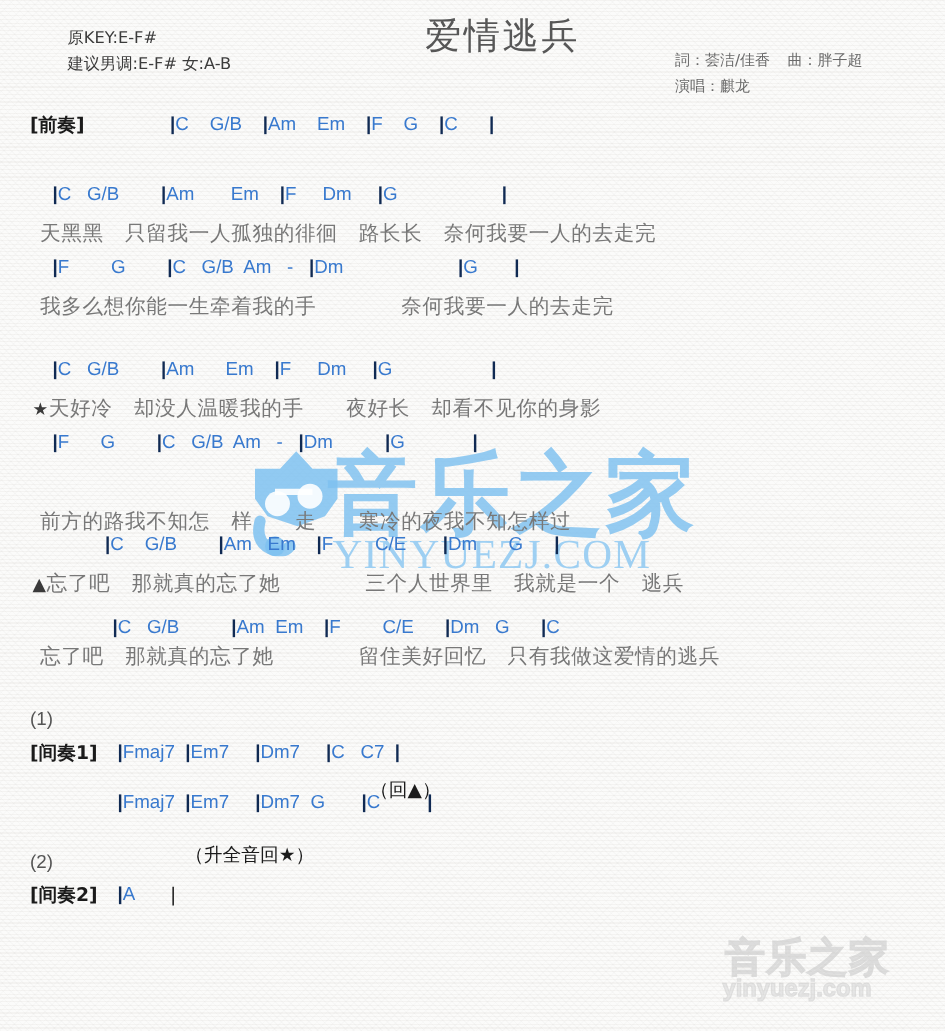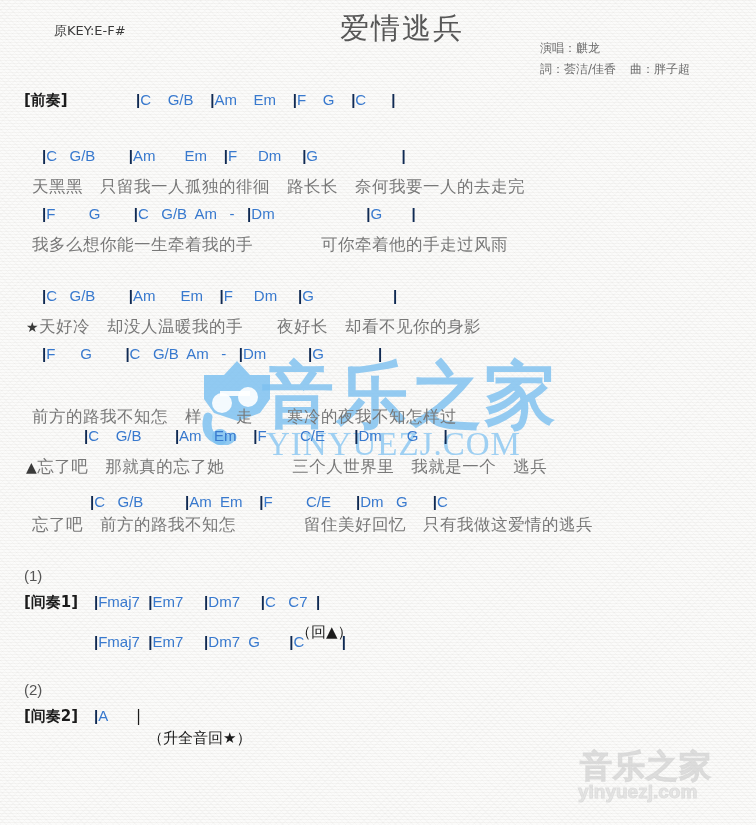--- a/index.html
+++ b/index.html
@@ -208,52 +208,53 @@
 
 <div class="wm-corner">
   <div class="wmc-cn">音乐之家</div>
   <div class="wmc-en">yinyuezj.com</div>
 </div>
 
 <div class="sheet">
 
   <div class="key-block">
     <div>原KEY:E-F#</div>
+    <div>建议男调:E-F# 女:A-B</div>
   </div>
 
   <div class="song-title">爱情逃兵</div>
 
   <div class="credits">
+    <div><span>詞：荟洁/佳香</span><span class="gap"></span><span>曲：胖子超</span></div>
     <div>演唱：麒龙</div>
-    <div><span>詞：荟洁/佳香</span><span class="gap"></span><span>曲：胖子超</span></div>
   </div>
 
   <div class="line seclabel" style="left:24px; top:90px;">[前奏]</div>
   <div class="line chordline" style="left:88px; top:90px;margin-left:48px;"><span class="bar">|</span>C    G/B    <span class="bar">|</span>Am    Em    <span class="bar">|</span>F    G    <span class="bar">|</span>C      <span class="bar">|</span></div>
 
   <div class="line chordline" style="left:42px; top:146px;"><span class="bar">|</span>C   G/B        <span class="bar">|</span>Am       Em    <span class="bar">|</span>F     Dm     <span class="bar">|</span>G                    <span class="bar">|</span></div>
   <div class="line lyricline" style="left:32px; top:176px;">天黑黑　只留我一人孤独的徘徊　路长长　奈何我要一人的去走完</div>
   <div class="line chordline" style="left:42px; top:204px;"><span class="bar">|</span>F        G        <span class="bar">|</span>C   G/B  Am   -   <span class="bar">|</span>Dm                      <span class="bar">|</span>G       <span class="bar">|</span></div>
-  <div class="line lyricline" style="left:32px; top:234px;">我多么想你能一生牵着我的手　　　　可你牵着他的手走过风雨</div>
+  <div class="line lyricline" style="left:32px; top:234px;">我多么想你能一生牵着我的手　　　　奈何我要一人的去走完</div>
 
   <div class="line chordline" style="left:42px; top:286px;"><span class="bar">|</span>C   G/B        <span class="bar">|</span>Am      Em    <span class="bar">|</span>F     Dm     <span class="bar">|</span>G                   <span class="bar">|</span></div>
   <div class="line lyricline" style="left:26px; top:316px;"><span class="mark">★</span>天好冷　却没人温暖我的手　　夜好长　却看不见你的身影</div>
   <div class="line chordline" style="left:42px; top:344px;"><span class="bar">|</span>F      G        <span class="bar">|</span>C   G/B  Am   -   <span class="bar">|</span>Dm          <span class="bar">|</span>G             <span class="bar">|</span></div>
   <div class="line lyricline" style="left:32px; top:374px;margin-top:32px;">前方的路我不知怎　样　　走　　寒冷的夜我不知怎样过</div>
 
   <div class="line chordline" style="left:84px; top:426px;"><span class="bar">|</span>C    G/B        <span class="bar">|</span>Am   Em    <span class="bar">|</span>F        C/E       <span class="bar">|</span>Dm      G      <span class="bar">|</span></div>
   <div class="line lyricline" style="left:26px; top:456px;"><span class="mark">▲</span>忘了吧　那就真的忘了她　　　　三个人世界里　我就是一个　逃兵</div>
   <div class="line chordline" style="left:90px; top:492px;"><span class="bar">|</span>C   G/B          <span class="bar">|</span>Am  Em    <span class="bar">|</span>F        C/E      <span class="bar">|</span>Dm   G      <span class="bar">|</span>C</div>
-  <div class="line lyricline" style="left:32px; top:514px;">忘了吧　前方的路我不知怎　　　　留住美好回忆　只有我做这爱情的逃兵</div>
+  <div class="line lyricline" style="left:32px; top:514px;">忘了吧　那就真的忘了她　　　　留住美好回忆　只有我做这爱情的逃兵</div>
 
   <div class="line numlabel" style="left:24px; top:566px;">(1)</div>
   <div class="line seclabel" style="left:24px; top:592px;">[间奏1]</div>
   <div class="line chordline" style="left:94px; top:592px;"><span class="bar">|</span>Fmaj7  <span class="bar">|</span>Em7     <span class="bar">|</span>Dm7     <span class="bar">|</span>C   C7  <span class="bar">|</span></div>
   <div class="line chordline" style="left:94px; top:632px;"><span class="bar">|</span>Fmaj7  <span class="bar">|</span>Em7     <span class="bar">|</span>Dm7  G       <span class="bar">|</span>C         <span class="bar">|</span></div>
   <div class="line plain" style="left:296px; top:622px;">（回▲）</div>
 
   <div class="line numlabel" style="left:24px; top:680px;">(2)</div>
   <div class="line seclabel" style="left:24px; top:706px;">[间奏2]</div>
   <div class="line chordline" style="left:94px; top:706px;"><span class="bar">|</span>A</div>
   <div class="line plain" style="left:136px; top:706px;">|</div>
-  <div class="line plain" style="left:148px; top:728px;">（升全音回★）</div>
+  <div class="line plain" style="left:148px; top:674px;">（升全音回★）</div>
 
 </div>
 
 </body></html>

